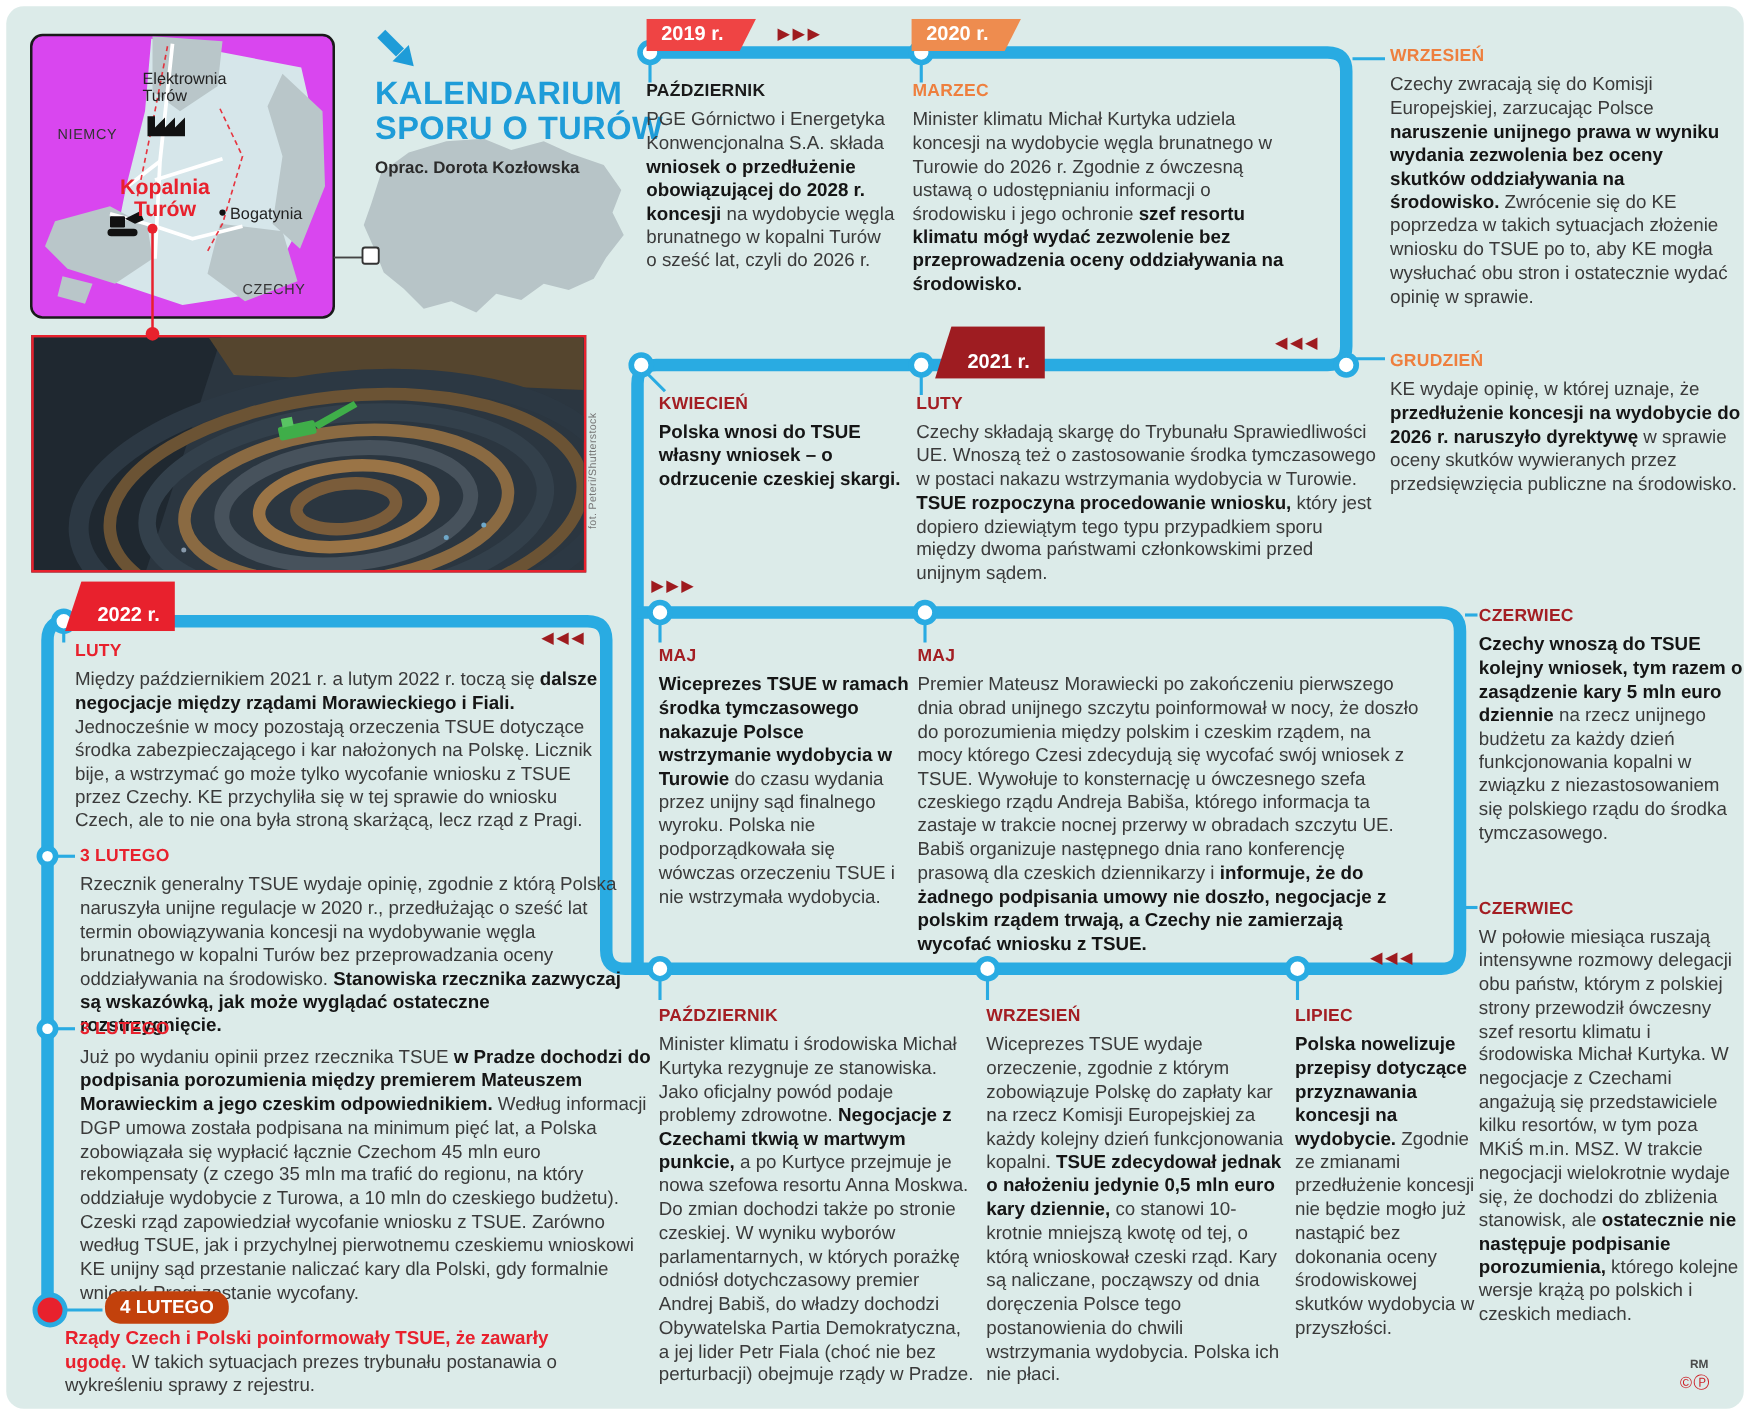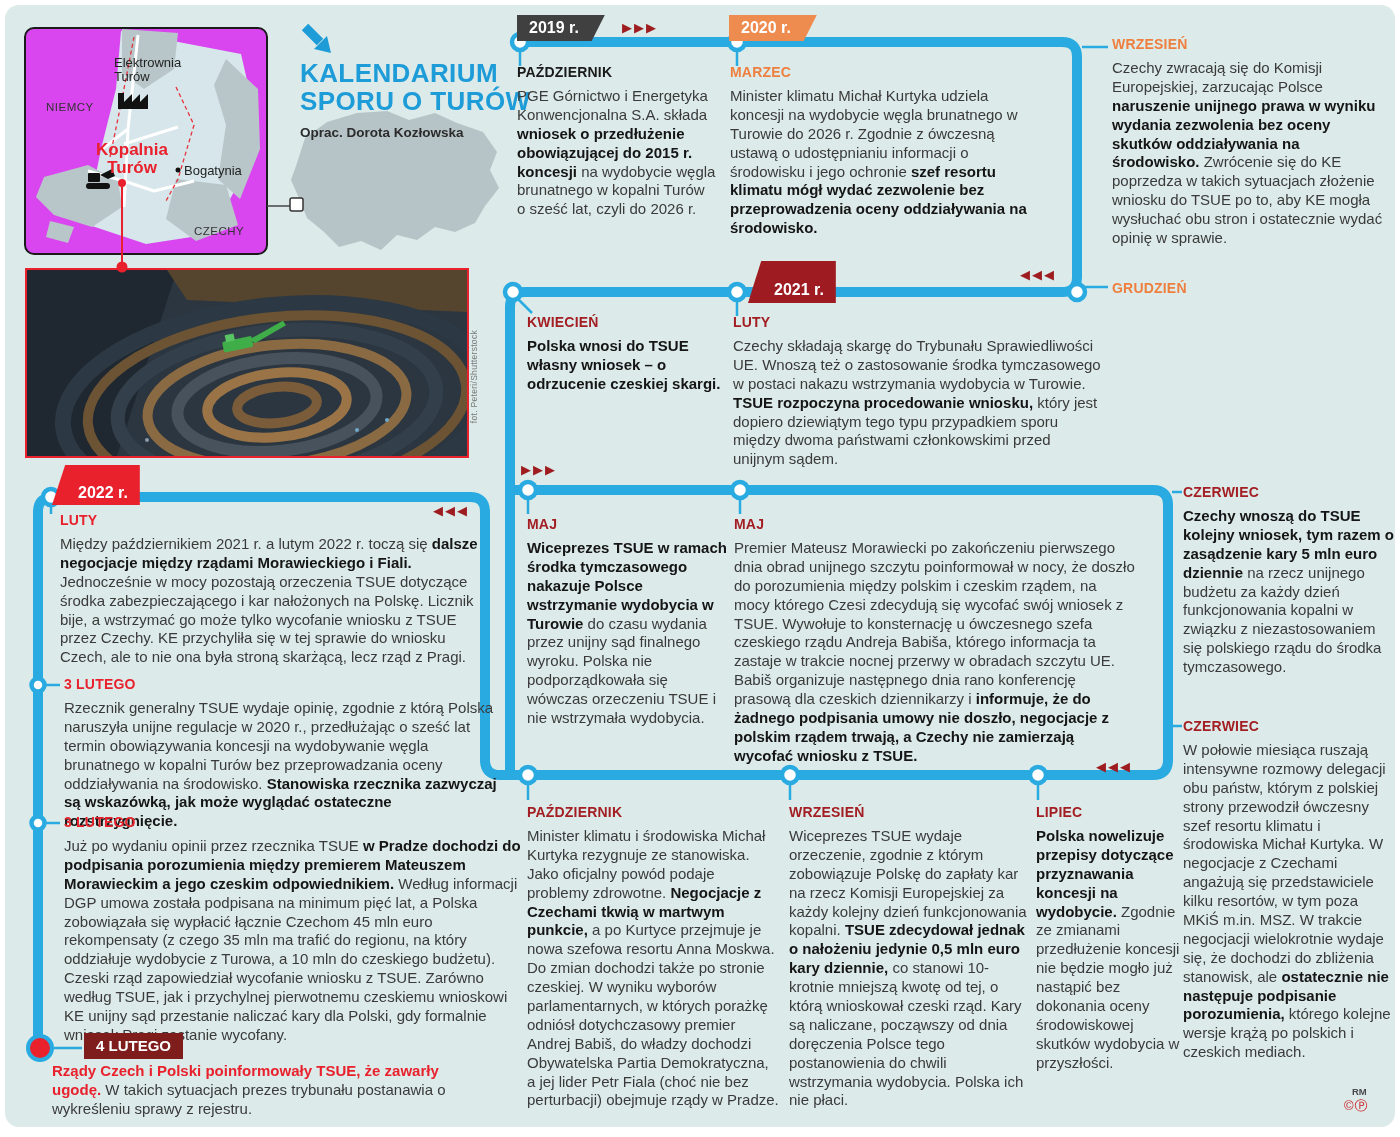--- a/index.html
+++ b/index.html
@@ -17,21 +17,21 @@
   #photo{position:absolute;left:25px;top:268px;width:440px;height:186px;border:2.5px solid #e8212d;z-index:2;background:#2b3640;overflow:hidden;}
   #photo-credit{position:absolute;left:469px;top:330px;z-index:2;writing-mode:vertical-rl;transform:rotate(180deg);font-size:8.5px;color:#777;letter-spacing:.3px;}
 
   
   #overlay{position:absolute;left:0;top:0;z-index:3;pointer-events:none;}
 
   
   .ybadge{position:absolute;z-index:4;height:26px;line-height:26px;font-size:16px;font-weight:700;color:#fff;}
   .badge-r{clip-path:polygon(0 0,100% 0,85% 100%,0 100%);padding:0 26px 0 12px;}
   .badge-l{clip-path:polygon(15% 0,100% 0,100% 100%,0 100%);padding:16px 12px 0 26px;}
-  #b2019{left:517px;top:15px;background:#404040;}
+  #b2019{left:517px;top:15px;background:#ef4444;}
   #b2020{left:729px;top:15px;background:#ee8c4f;}
   #b2021{left:748px;top:261px;background:#9e1c21;}
   #b2022{left:52px;top:465px;background:#e8212d;height:24px;line-height:24px;}
   .arrows{position:absolute;z-index:4;color:#9e1b1f;font-size:13px;letter-spacing:2px;font-family:"DejaVu Sans",sans-serif;}
   #ar1{left:622px;top:20px;} #ar2{left:1020px;top:267px;} #ar3{left:521px;top:462px;} #ar4{left:1096px;top:759px;} #ar5{left:433px;top:503px;}
 
   
   .evt{position:absolute;z-index:4;}
   .h{font-size:14px;font-weight:700;margin:0 0 7px 0;letter-spacing:.2px;}
   .hk{color:#1a1a1a}.ho{color:#ee7f3e}.hd{color:#a31e23}.hr{color:#e8212d}
@@ -49,21 +49,21 @@
   #e-maj21b{left:734px;top:516px;width:402px;}
   #e-cze21a{left:1183px;top:484px;width:215px;}
   #e-cze21b{left:1183px;top:718px;width:215px;}
   #e-paz21{left:527px;top:804px;width:252px;}
   #e-wrz21{left:789px;top:804px;width:240px;}
   #e-lip21{left:1036px;top:804px;width:150px;}
   #e-lut22{left:60px;top:512px;width:432px;}
   #e-3luta{left:64px;top:676px;width:440px;}
   #e-3lutb{left:64px;top:814px;width:458px;}
   #e-4lut{left:52px;top:1062px;width:434px;}
-  #d4badge{left:84px;top:1033px;position:absolute;background:#7f1d1d;color:#fff;font-weight:700;font-size:15px;height:26px;line-height:26px;padding:0 12px;border-radius:0;z-index:4;}
+  #d4badge{left:84px;top:1033px;position:absolute;background:#c2410c;color:#fff;font-weight:700;font-size:15px;height:26px;line-height:26px;padding:0 12px;border-radius:12px;z-index:4;}
 
   
   #rm{position:absolute;left:1352px;top:1086px;font-size:9.5px;font-weight:700;color:#4a4a4a;z-index:4;}
   #cp{position:absolute;left:1344px;top:1097px;font-size:13px;color:#cc1f26;z-index:4;letter-spacing:1px;}
 </style>
 </head>
 <body>
 
 <div id="stage">
   <div class="canvas"></div>
@@ -205,32 +205,33 @@
   <div id="b2022" class="ybadge badge-l">2022 r.</div>
 
   <span id="ar1" class="arrows">▶▶▶</span>
   <span id="ar2" class="arrows">◀◀◀</span>
   <span id="ar3" class="arrows">▶▶▶</span>
   <span id="ar4" class="arrows">◀◀◀</span>
   <span id="ar5" class="arrows">◀◀◀</span>
 
   <div id="e-okt19" class="evt">
     <div class="h hk">PAŹDZIERNIK</div>
-    <div class="body"><span>PGE Górnictwo i Energetyka Konwencjonalna S.A. składa </span><span class="b">wniosek o przedłużenie obowiązującej do 2015 r. koncesji</span><span> na wydobycie węgla brunatnego w kopalni Turów o sześć lat, czyli do 2026 r.</span></div>
+    <div class="body"><span>PGE Górnictwo i Energetyka Konwencjonalna S.A. składa </span><span class="b">wniosek o przedłużenie obowiązującej do 2028 r. koncesji</span><span> na wydobycie węgla brunatnego w kopalni Turów o sześć lat, czyli do 2026 r.</span></div>
   </div>
   <div id="e-mar20" class="evt">
     <div class="h ho">MARZEC</div>
     <div class="body"><span>Minister klimatu Michał Kurtyka udziela koncesji na wydobycie węgla brunatnego w Turowie do 2026 r. Zgodnie z ówczesną ustawą o udostępnianiu informacji o środowisku i jego ochronie </span><span class="b">szef resortu klimatu mógł wydać zezwolenie bez przeprowadzenia oceny oddziaływania na środowisko.</span></div>
   </div>
   <div id="e-wrz20" class="evt">
     <div class="h ho">WRZESIEŃ</div>
     <div class="body"><span>Czechy zwracają się do Komisji Europejskiej, zarzucając Polsce </span><span class="b">naruszenie unijnego prawa w wyniku wydania zezwolenia bez oceny skutków oddziaływania na środowisko.</span><span> Zwrócenie się do KE poprzedza w takich sytuacjach złożenie wniosku do TSUE po to, aby KE mogła wysłuchać obu stron i ostatecznie wydać opinię w sprawie.</span></div>
   </div>
   <div id="e-gru20" class="evt">
     <div class="h ho">GRUDZIEŃ</div>
+    <div class="body"><span>KE wydaje opinię, w której uznaje, że </span><span class="b">przedłużenie koncesji na wydobycie do 2026 r. naruszyło dyrektywę</span><span> w sprawie oceny skutków wywieranych przez przedsięwzięcia publiczne na środowisko.</span></div>
   </div>
   <div id="e-kwi21" class="evt">
     <div class="h hd">KWIECIEŃ</div>
     <div class="body"><span class="b">Polska wnosi do TSUE własny wniosek – o odrzucenie czeskiej skargi.</span></div>
   </div>
   <div id="e-lut21" class="evt">
     <div class="h hd">LUTY</div>
     <div class="body"><span>Czechy składają skargę do Trybunału Sprawiedliwości UE. Wnoszą też o zastosowanie środka tymczasowego w postaci nakazu wstrzymania wydobycia w Turowie. </span><span class="b">TSUE rozpoczyna procedowanie wniosku,</span><span> który jest dopiero dziewiątym tego typu przypadkiem sporu między dwoma państwami członkowskimi przed unijnym sądem.</span></div>
   </div>
   <div id="e-maj21a" class="evt">

